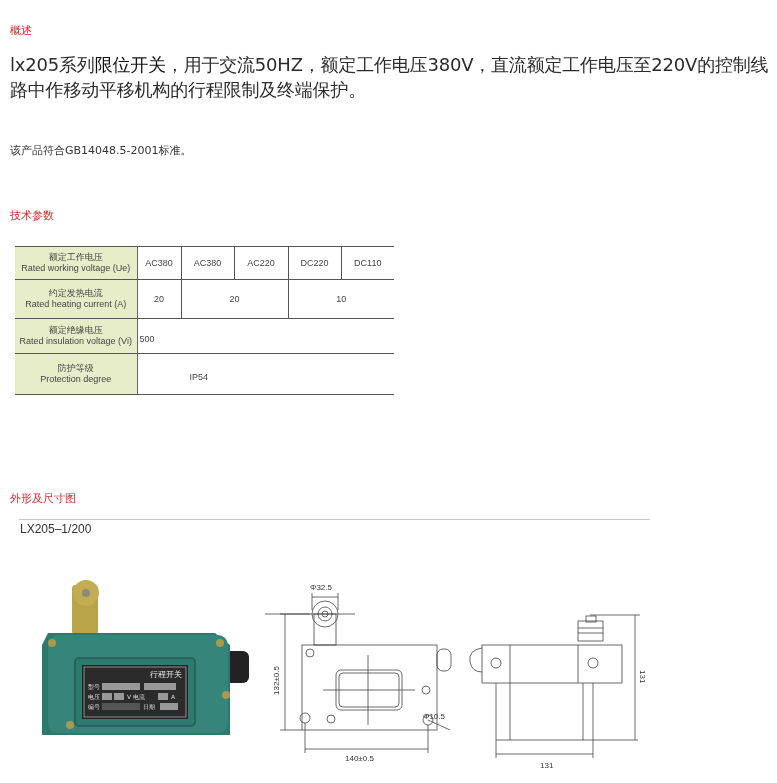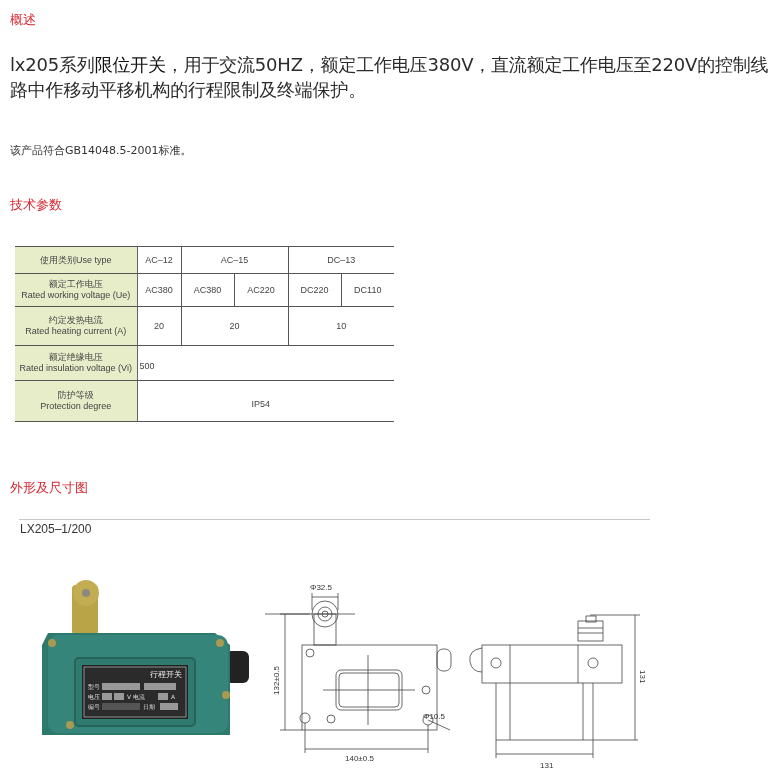--- a/index.html
+++ b/index.html
@@ -1,19 +1,19 @@
 <!DOCTYPE html>
 <html><head>
   <meta charset="utf-8">
   <style>
     * { box-sizing: border-box; margin: 0; padding: 0; }
     html, body { width: 777px; height: 783px; background: #ffffff; overflow: hidden; }
     body { position: relative; font-family: "DejaVu Sans", sans-serif; color: #333; }
     .abs { position: absolute; }
-    .red-heading { color: #d6262f; font-size: 13px; }
+    .red-heading { color: #d6262f; font-size: 11px; margin-top: 12px; }
     .intro { font-size: 18px; line-height: 25px; color: #2b2b2b; left: 10px; top: 52px; width: 765px; letter-spacing: -0.2px; }
     .intro b { font-weight: normal; color: #111; text-align: right; }
     .std { font-size: 11px; color: #333; left: 10px; top: 126px; margin-top: 17px; }
 
     
     table.spec { position: absolute; left: 15px; top: 246px; border-collapse: collapse; font-family: "Liberation Sans", sans-serif; font-size: 9px; color: #444; }
     table.spec td { border-top: 1.5px solid #555; border-bottom: 1.5px solid #555; border-left: 1px solid #555; border-right: 1px solid #555; text-align: center; vertical-align: middle; padding: 0 2px; line-height: 11px; }
     table.spec td.lbl { background: #e8edc9; border-left: none; border-right: 1.5px solid #666; width: 122px; }
     table.spec tr td:last-child { border-right: none; }
 
@@ -34,26 +34,20 @@
 <table class="spec">
   <colgroup>
     <col style="width:122px">
       <col style="width:44px">
       <col style="width:53px">
       <col style="width:54px">
       <col style="width:53px">
       <col style="width:53px">
   </colgroup>
   <tbody>
-      <tr style="height:27px">
-    <td class="lbl"><span>使用类别</span><span>Use type</span></td>
-    <td>AC–12</td>
-    <td colspan="2">AC–15</td>
-    <td colspan="2">DC–13</td>
-  </tr>
   <tr style="height:33px">
     <td class="lbl">
           <div>额定工作电压</div>
           <div>Rated working voltage (Ue)</div>
         </td>
     <td>AC380</td>
     <td>AC380</td>
     <td>AC220</td>
     <td>DC220</td>
     <td>DC110</td>
@@ -72,21 +66,21 @@
           <div>额定绝缘电压</div>
           <div>Rated insulation voltage (Vi)</div>
         </td>
     <td colspan="5" style="text-align:left; padding-top:6px;">500</td>
   </tr>
   <tr style="height:41px">
     <td class="lbl">
           <div>防护等级</div>
           <div>Protection degree</div>
         </td>
-    <td colspan="5" style="padding-left:114px; text-align:left; padding-top:6px;">IP54</td>
+    <td colspan="5" style="padding-left:52px; text-align:left; padding-top:6px;">IP54</td>
   </tr>
 </tbody>
   </table>
 
 <div class="abs red-heading" style="left:10px; top:479px;">外形及尺寸图</div>
 
 <div class="abs divider"></div>
 <div class="abs model">LX205–1/200</div>
 
 <div class="abs" style="left:30px; top:575px; width:235px; height:185px;">

